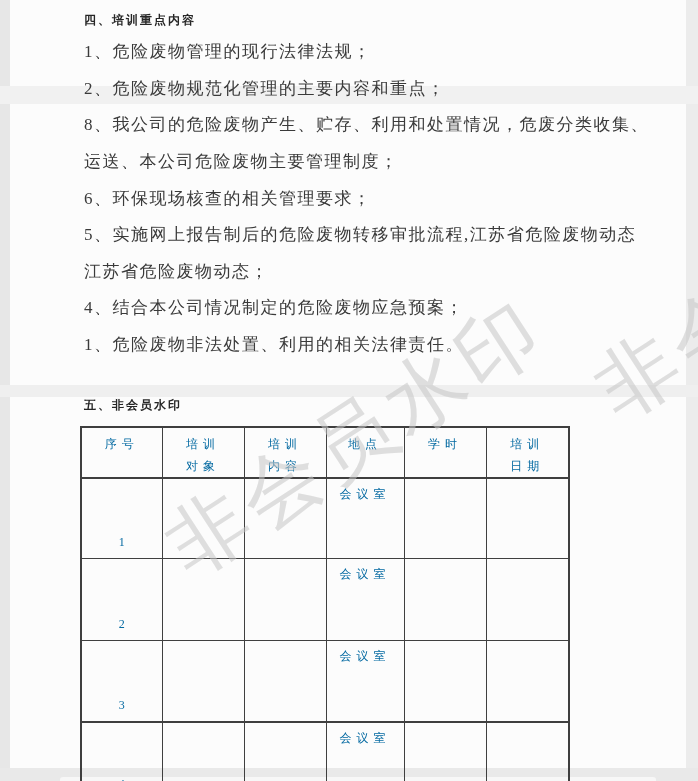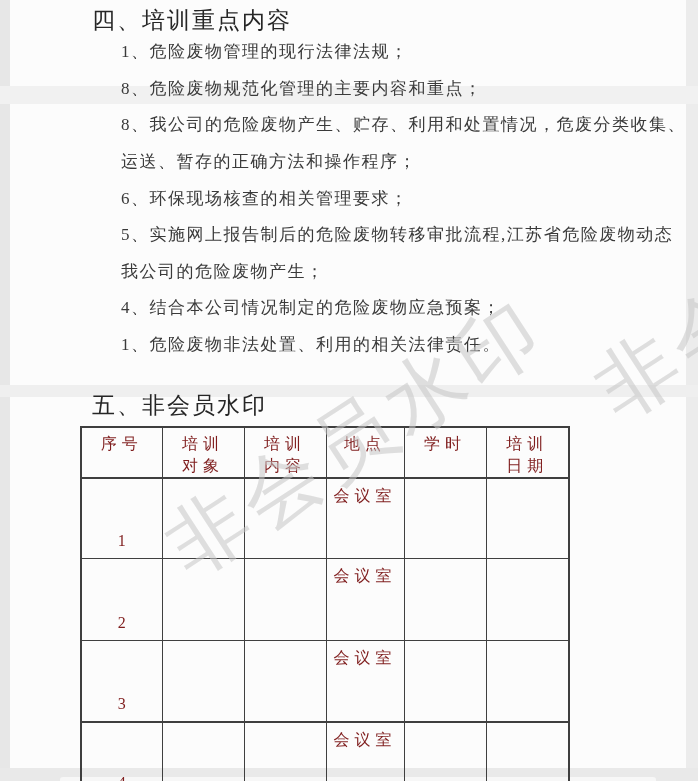--- a/index.html
+++ b/index.html
@@ -23,36 +23,36 @@
     position:absolute;color:#c7c7c7;opacity:.55;font-size:80px;line-height:80px;
     letter-spacing:6px;white-space:nowrap;transform:rotate(-33deg);
     transform-origin:0 50%;z-index:5;pointer-events:none;
     font-family:"Liberation Serif","DejaVu Serif",serif;
   }
   .wm-1{left:175px;top:515px;}
   .wm-2{left:604px;top:358px;}
 
   
   .heading{
-    position:absolute;left:92px;font-size:23px;font-weight:normal;color:#262626;
+    position:absolute;left:84px;font-size:12px;font-weight:bold;color:#262626;
     letter-spacing:2px;line-height:19px;white-space:nowrap;z-index:2;
   }
   .heading-4{top:11px;}
   .heading-5{top:396px;}
   .body-lines{position:absolute;left:84px;top:34px;z-index:2;}
   .body-line{
     height:36.65px;font-size:17px;color:#3a3a3a;letter-spacing:1.5px;
-    line-height:36.65px;white-space:nowrap;margin-left:37px;
+    line-height:36.65px;white-space:nowrap;
   }
 
   
   .plan-table-wrap{position:absolute;left:80px;top:426px;z-index:2;}
   table.plan{border-collapse:collapse;table-layout:fixed;}
   table.plan td{
-    border:1px solid #3f3f3f;padding:0;font-size:16px;color:#7f1d1d;
+    border:1px solid #3f3f3f;padding:0;font-size:12px;color:#0369a1;
     text-align:center;overflow:hidden;
   }
   table.plan{border:2px solid #3f3f3f;}
   tr.hdr td{
     height:44px;vertical-align:top;padding-top:5px;line-height:22px;
     letter-spacing:5px;white-space:pre-line;border-bottom:2px solid #3f3f3f;
   }
   tr.r td{vertical-align:top;}
   tr.r td.num{vertical-align:bottom;padding-bottom:8px;letter-spacing:0;}
   tr.r td.loc{padding-top:7px;letter-spacing:5px;margin-top:44px;}
@@ -75,26 +75,26 @@
   <div class="band-bottom"></div>
   <div class="next-block"></div>
 
   <div class="watermark wm-1">非会员水印</div>
   <div class="watermark wm-2">非会员水印</div>
 
   <div class="heading heading-4">四、培训重点内容</div>
 
   <div class="body-lines">
     <div class="body-line">1、危险废物管理的现行法律法规；</div>
-    <div class="body-line">8、危险废物规范化管理的主要内容和重点；</div>
+    <div class="body-line">2、危险废物规范化管理的主要内容和重点；</div>
     <div class="body-line">8、我公司的危险废物产生、贮存、利用和处置情况，危废分类收集、</div>
-    <div class="body-line">运送、暂存的正确方法和操作程序；</div>
+    <div class="body-line">运送、本公司危险废物主要管理制度；</div>
     <div class="body-line">6、环保现场核查的相关管理要求；</div>
     <div class="body-line">5、实施网上报告制后的危险废物转移审批流程,江苏省危险废物动态</div>
-    <div class="body-line">我公司的危险废物产生；</div>
+    <div class="body-line">江苏省危险废物动态；</div>
     <div class="body-line">4、结合本公司情况制定的危险废物应急预案；</div>
     <div class="body-line">1、危险废物非法处置、利用的相关法律责任。</div>
   </div>
 
   <div class="heading heading-5">五、非会员水印</div>
 
   <div class="plan-table-wrap">
     <table class="plan">
       <colgroup>
         <col class="c1">

